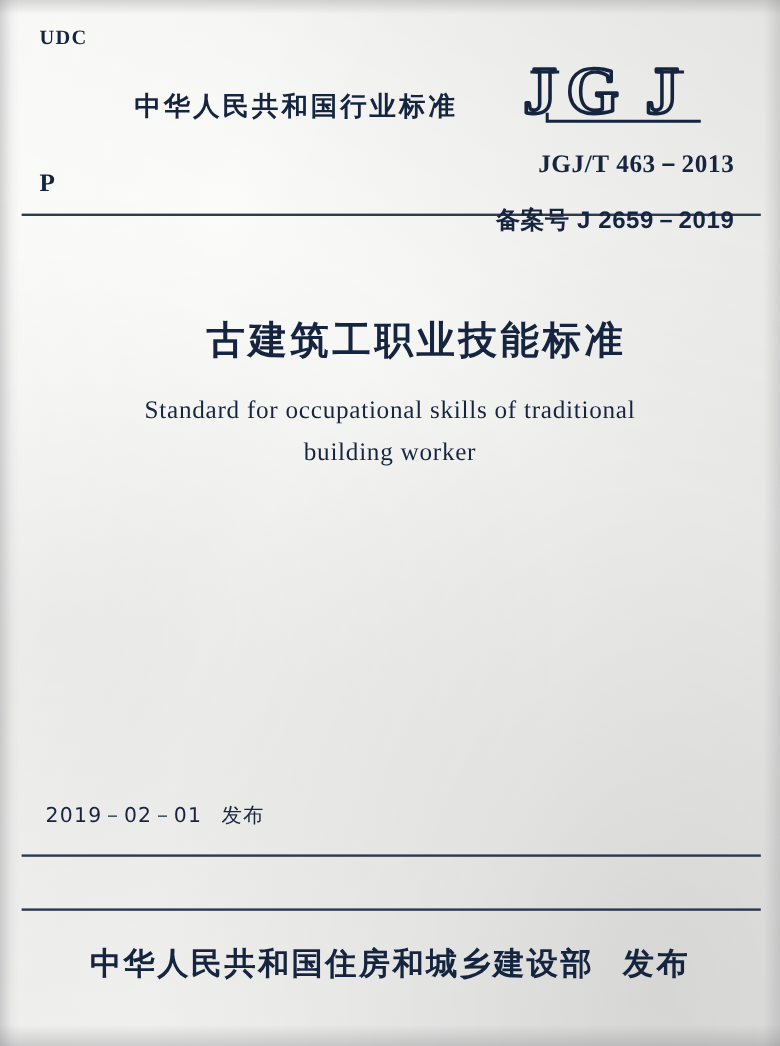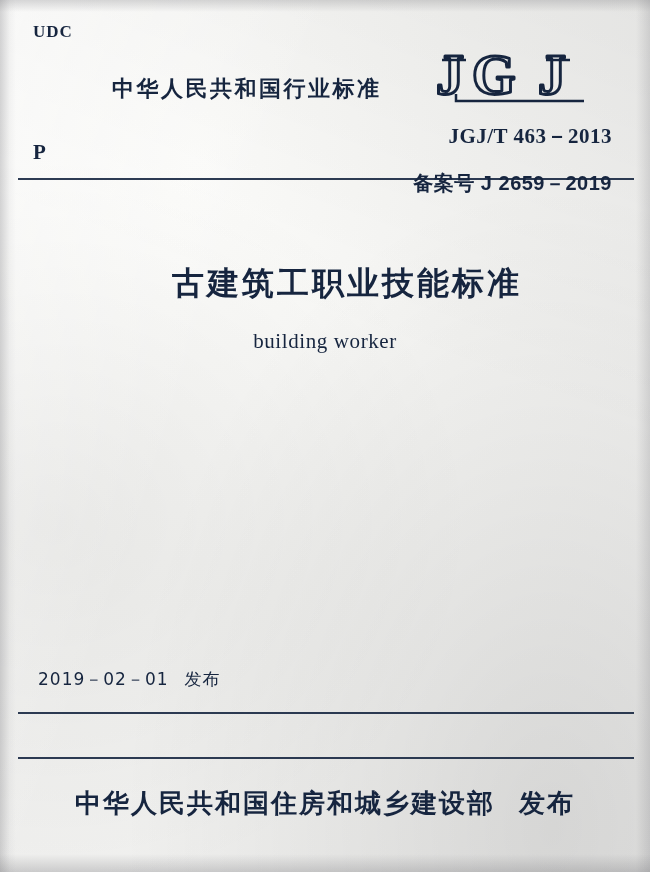--- a/index.html
+++ b/index.html
@@ -247,20 +247,21 @@
         <path d="M112 16 L136 16"></path>
       </g>
     </svg>
   </div>
 
   <div class="code-line">JGJ/T 463－2013</div>
   <div class="record-line">备案号 J 2659－2019</div>
 
   <div class="title-cn">古建筑工职业技能标准</div>
   <div class="title-en">
+    <span>Standard for occupational skills of traditional</span>
     <span class="line2">building worker</span>
   </div>
 
   <div class="rule rule-lower"></div>
 
   <div class="date-issue">
     <span>2019－02－01</span><span class="word">发布</span>
   </div>
 
 

